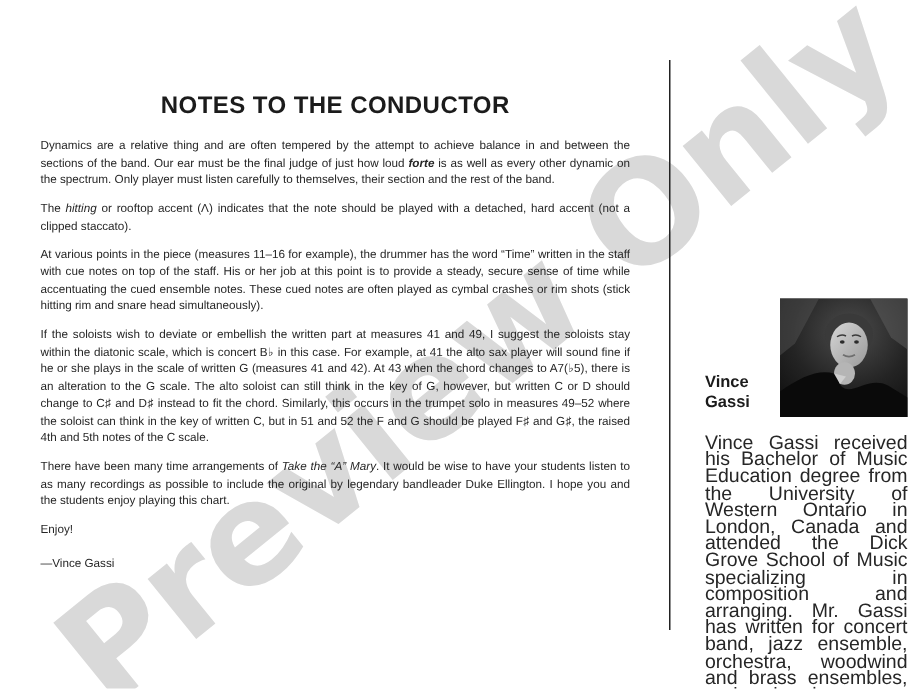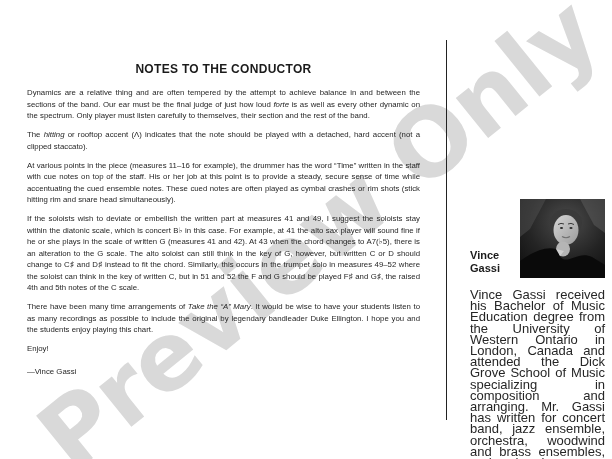--- a/index.html
+++ b/index.html
@@ -31,33 +31,33 @@
   
   .main {
     position: absolute;
     left: 27px; top: 62px;
     width: 393px;
     z-index: 1;
   }
   .title {
     margin: 0 0 11px 0;
     text-align: center;
-    font-size: 12px;
+    font-size: 16px;
     font-weight: bold;
     letter-spacing: 0.3px;
     color: #1b1b1b;
   }
   .para {
     margin: 0 0 7.5px 0;
     font-size: 7.8px;
     line-height: 11.5px;
     text-align: justify;
   }
   .para span.i  { font-style: italic; }
-  .para span.bi { font-style: italic; font-weight: normal; }
+  .para span.bi { font-style: italic; font-weight: bold; }
   .signature {
     margin: 12px 0 0 0;
     font-size: 7.8px;
     text-align: left;
   }
 
   
   .divider {
     position: absolute;
     left: 446px; top: 40px;

